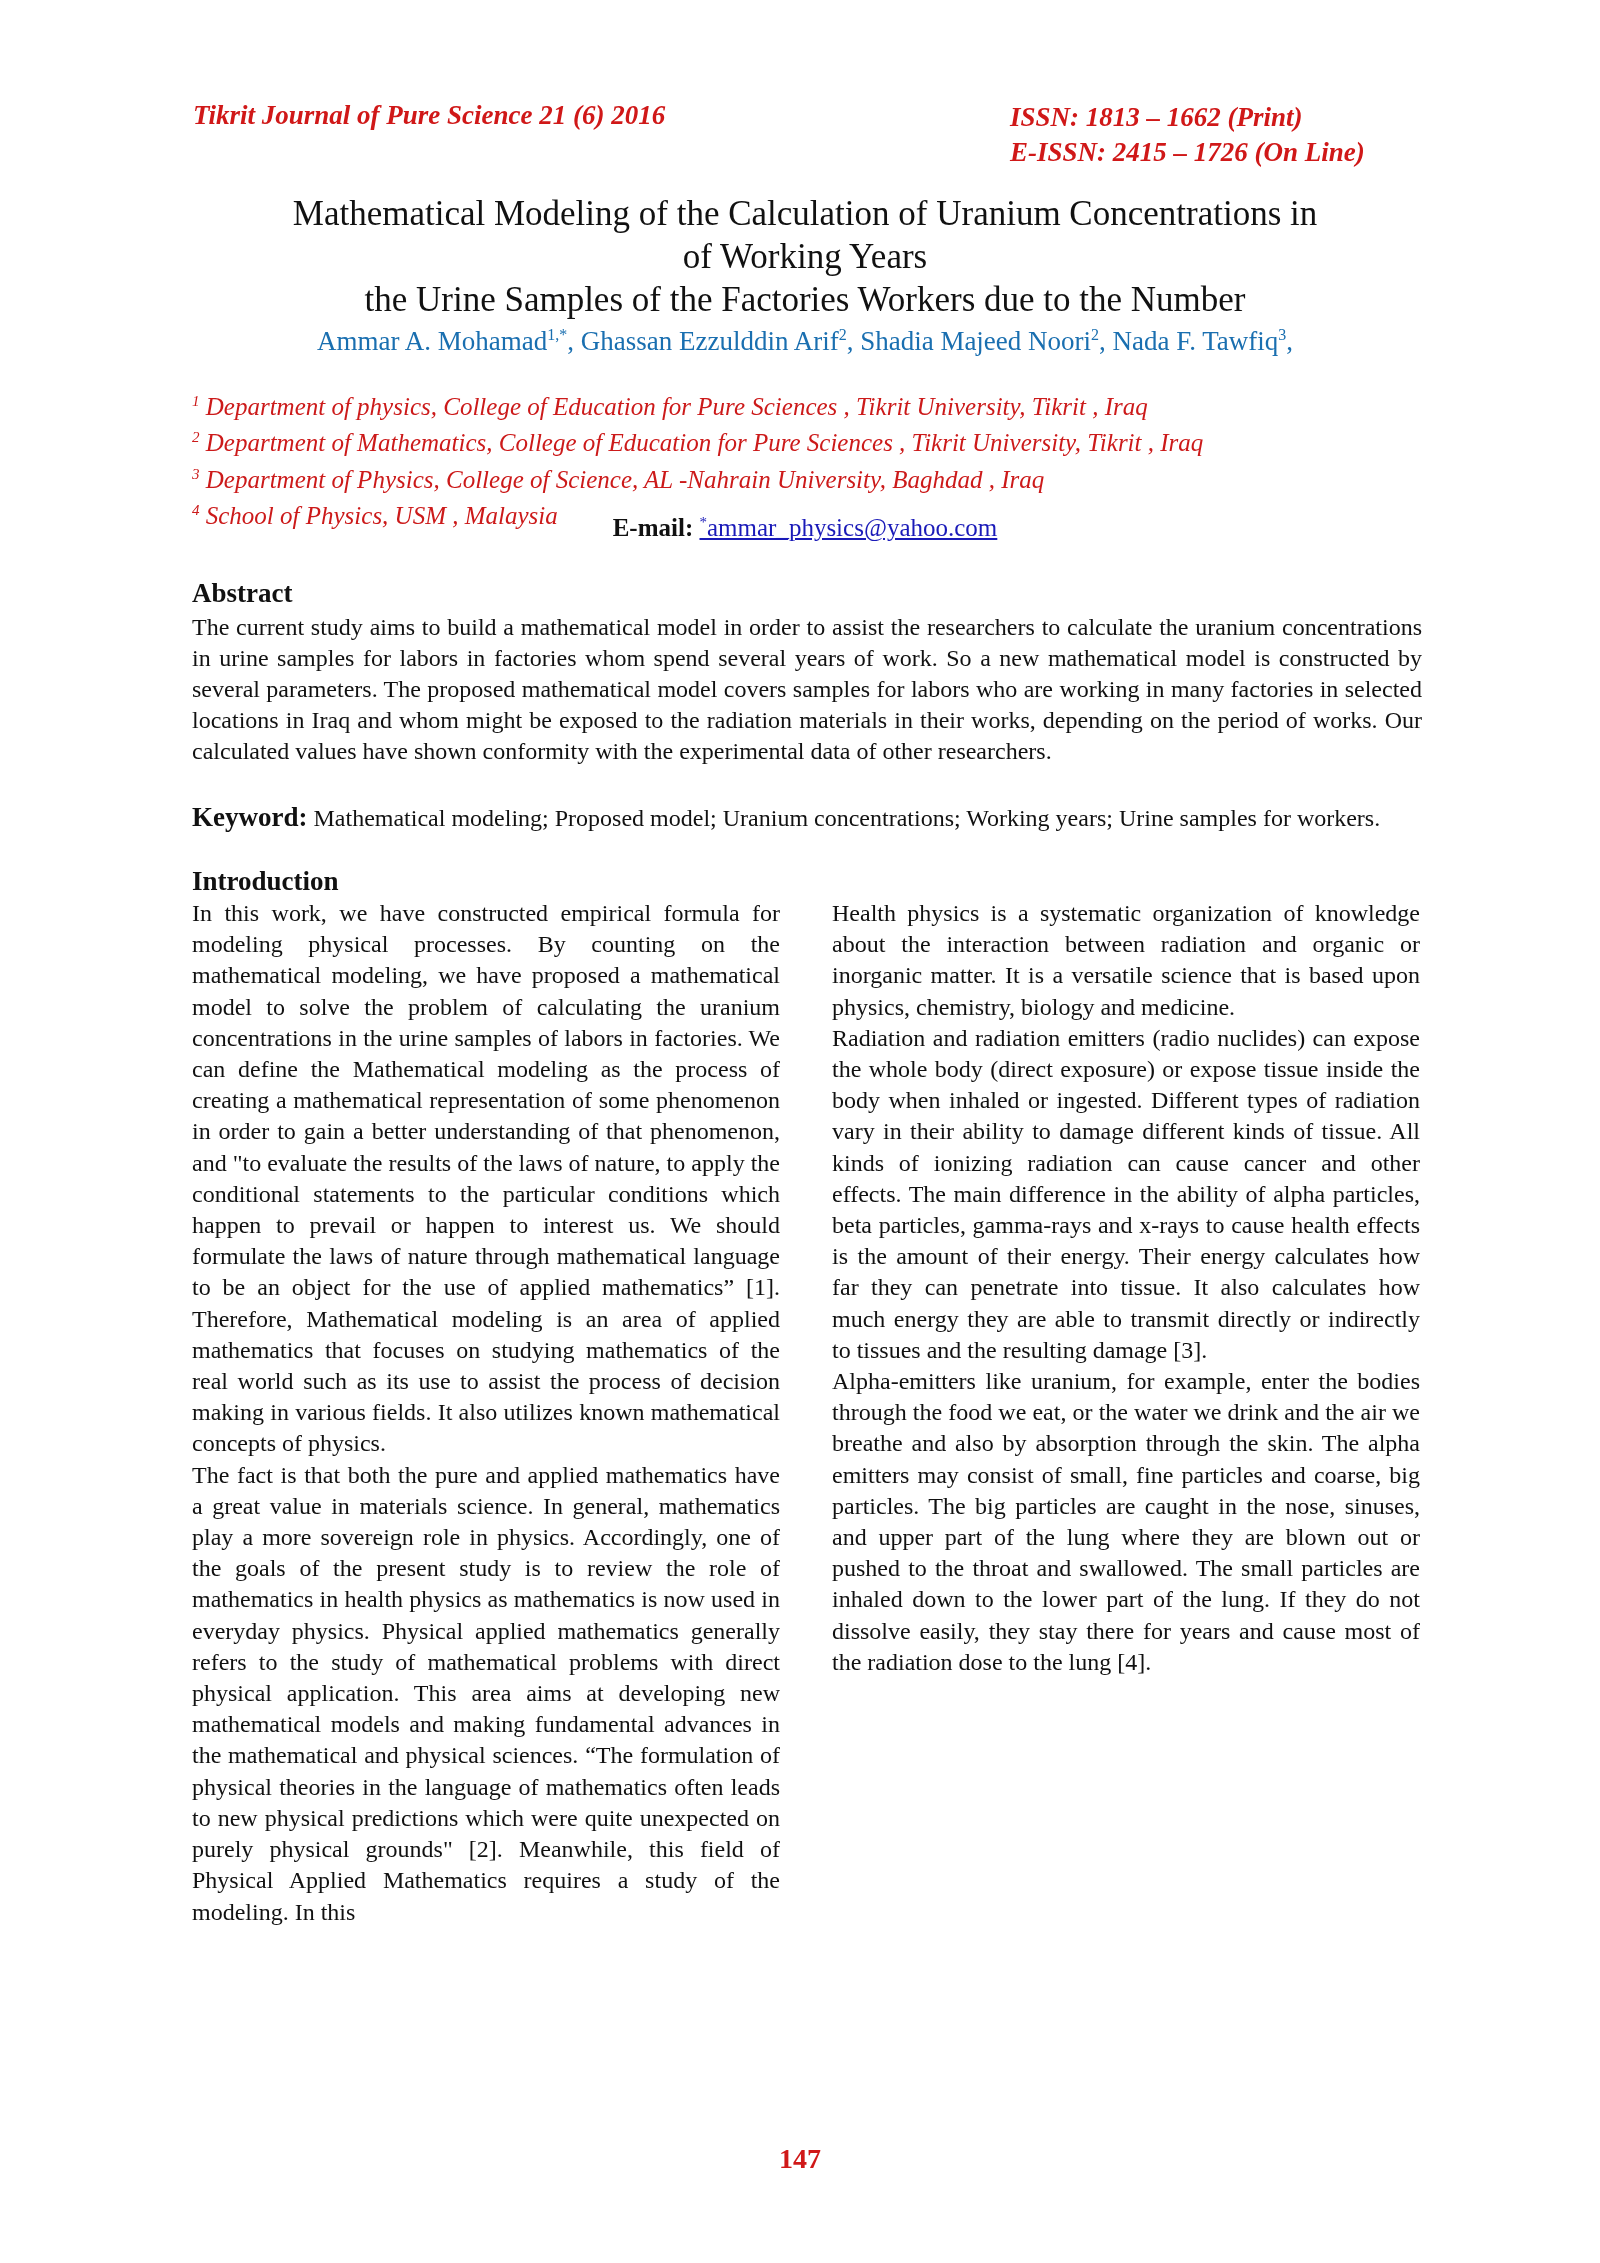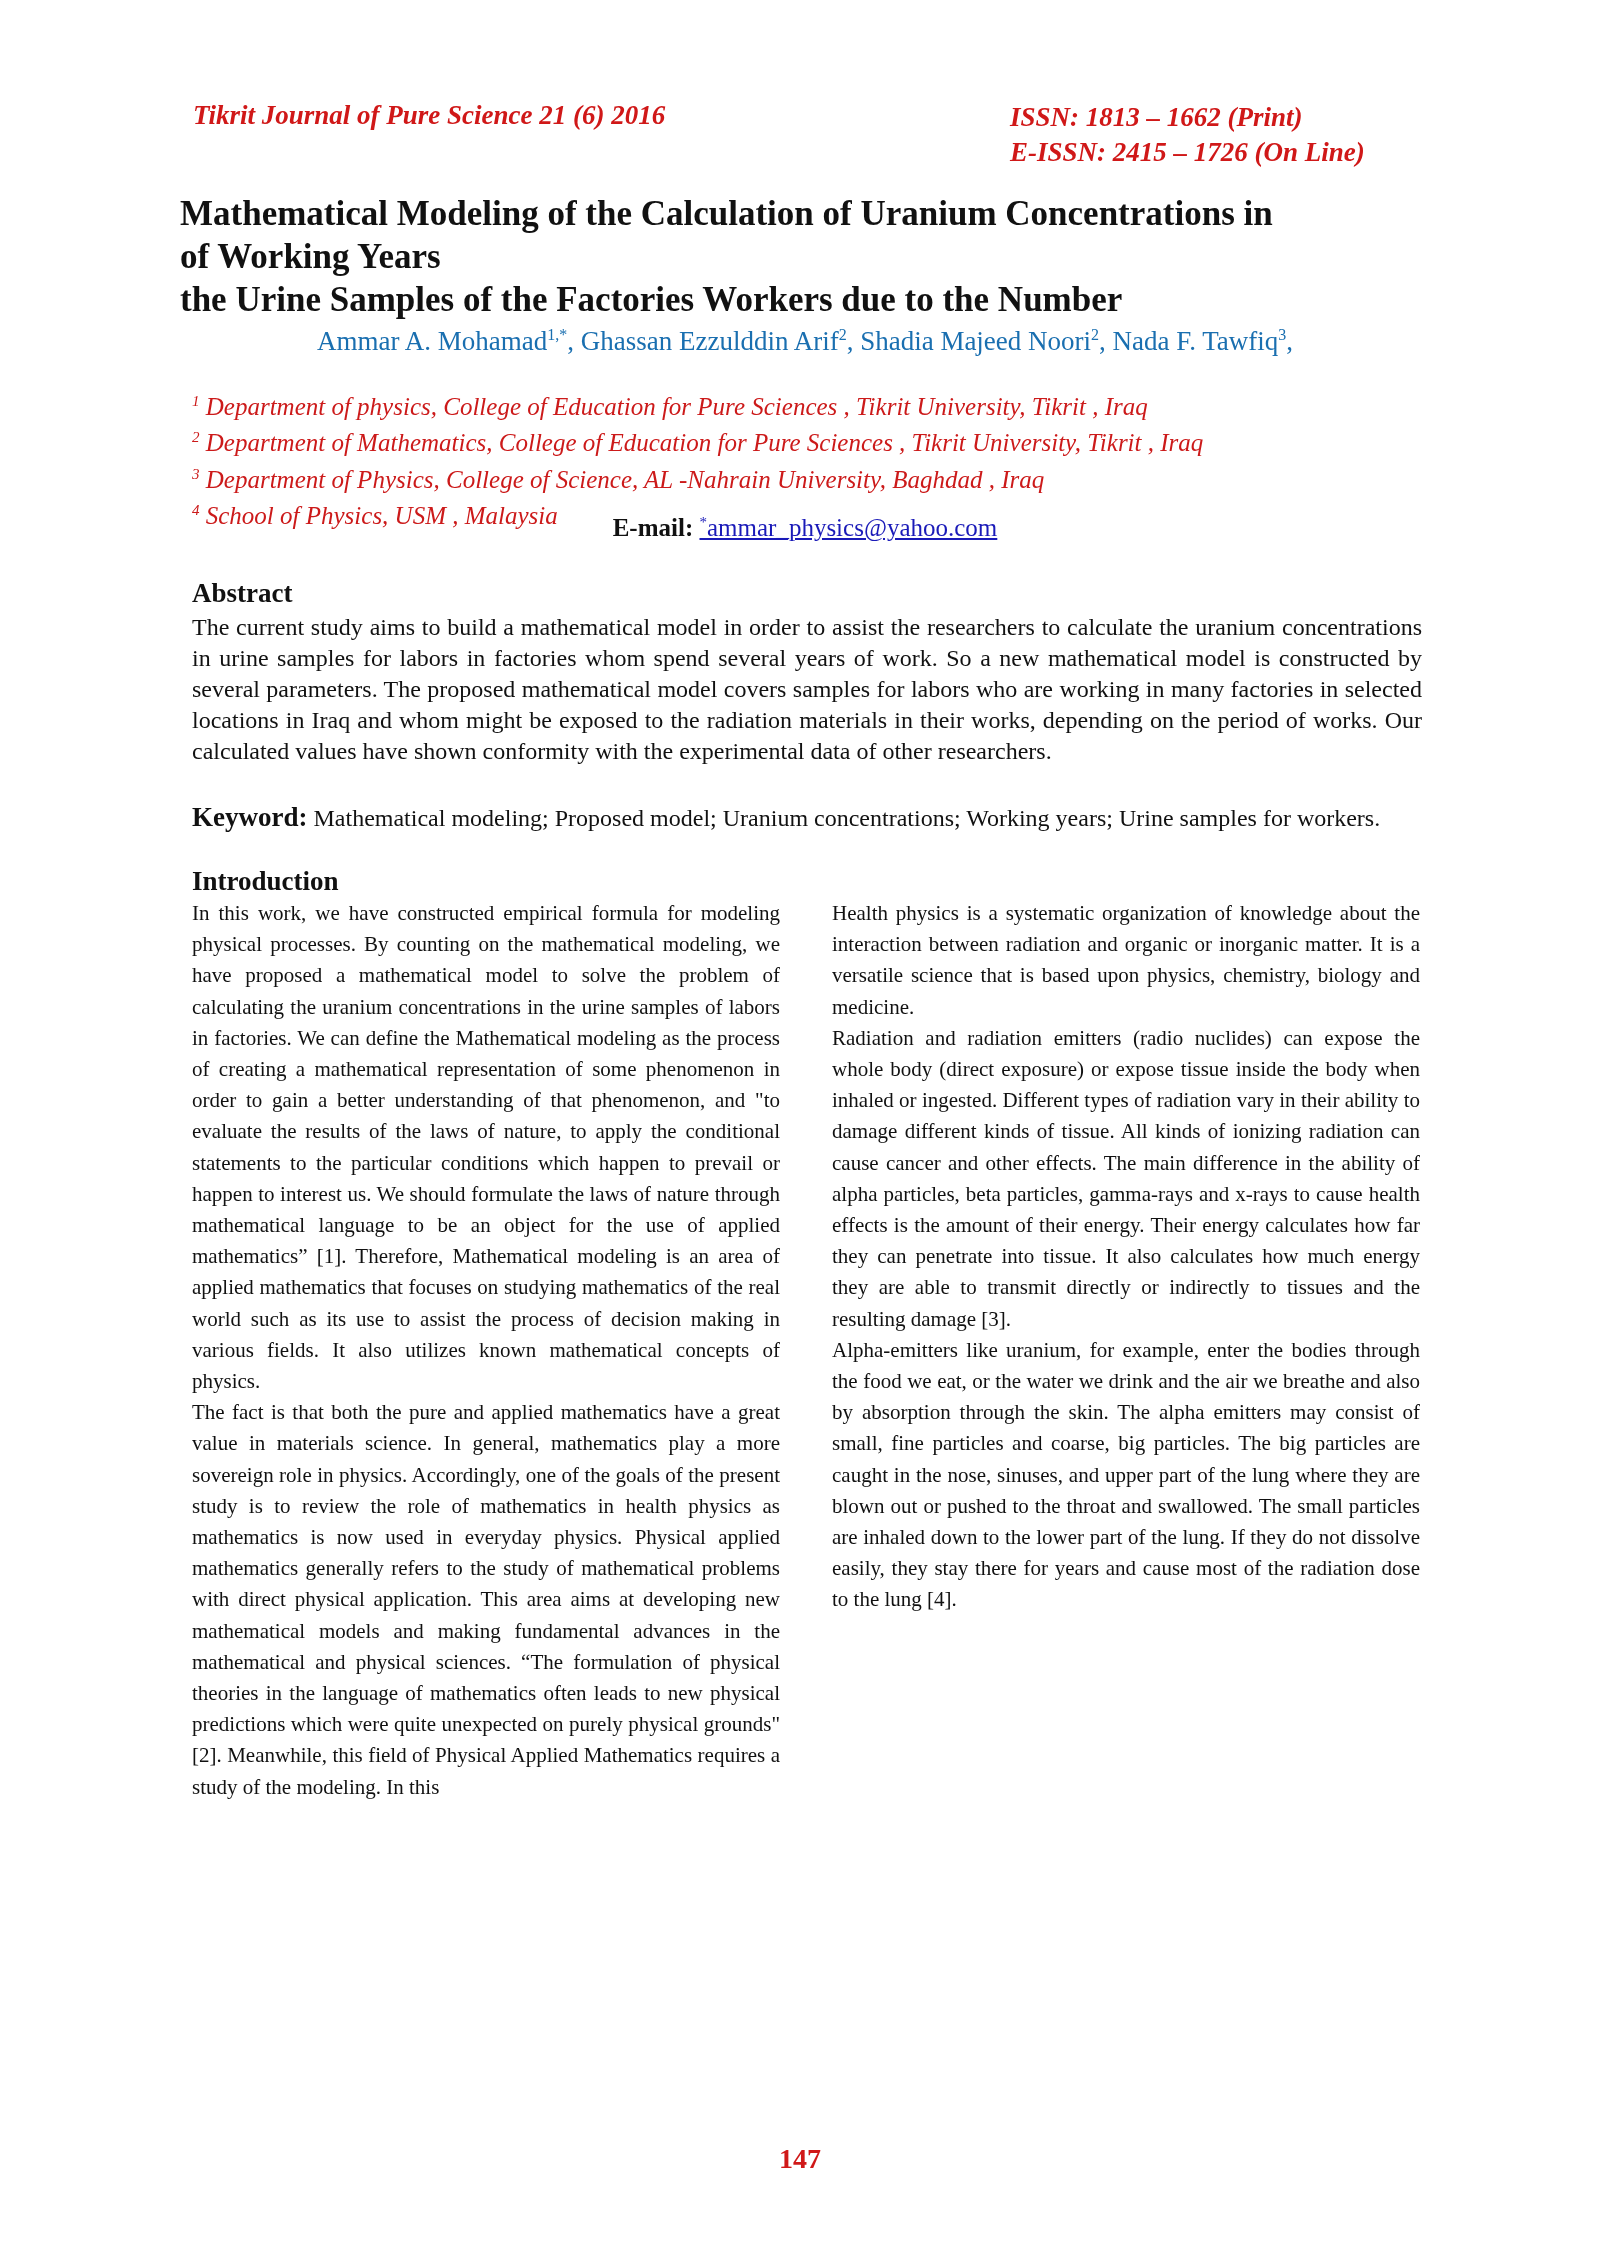--- a/index.html
+++ b/index.html
@@ -1,32 +1,32 @@
 <!DOCTYPE html>
 <html><head>
 <meta charset="utf-8">
 <style>
   html, body { margin: 0; padding: 0; background: #ffffff; }
   body { width: 1600px; height: 2263px; position: relative; overflow: hidden; font-family: "Liberation Serif", serif; color: #111; }
   .hdr-left { position: absolute; left: 193px; top: 100px; font-size: 27px; font-style: italic; font-weight: bold; color: #d01818; }
   .hdr-right { position: absolute; left: 1010px; top: 100px; font-size: 27px; font-style: italic; font-weight: bold; color: #d01818; line-height: 35px; }
-  .title { position: absolute; left: 180px; width: 1250px; top: 192px; text-align: left; font-size: 35px; font-weight: bold; line-height: 43px; color: #111; }
+  .title { position: absolute; left: 180px; width: 1250px; top: 192px; text-align: center; font-size: 35px; font-weight: normal; line-height: 43px; color: #111; }
   .authors { position: absolute; left: 180px; width: 1250px; top: 318px; text-align: center; font-size: 27px; color: #1a6fb0; line-height: 34px; }
   .authors sup { font-size: 16px; }
   .affils { position: absolute; left: 192px; top: 386px; font-size: 25px; font-style: italic; color: #cc1a1a; line-height: 31px; }
   .affils sup { font-size: 15px; }
   .email { position: absolute; left: 180px; width: 1250px; top: 514px; text-align: center; font-size: 25px; font-weight: bold; color: #111; }
   .email a { color: #1a1ab8; text-decoration: underline; font-weight: normal; }
   .email a sup { font-size: 15px; }
   .abs-h { position: absolute; left: 192px; top: 578px; font-size: 27px; font-weight: bold; }
   .abs-body { position: absolute; left: 192px; width: 1230px; top: 612px; font-size: 24px; line-height: 31px; text-align: justify; }
   .kw { position: absolute; left: 192px; width: 1230px; top: 802px; font-size: 24px; line-height: 31px; text-align: justify; }
   .kw b { font-size: 27px; }
   .intro-h { position: absolute; left: 192px; top: 866px; font-size: 27px; font-weight: bold; }
-  .col { position: absolute; top: 898px; width: 588px; font-size: 21px; line-height: 31.2px; text-align: justify; }
+  .col { position: absolute; top: 898px; width: 588px; font-size: 24px; line-height: 31.2px; text-align: justify; }
   .col p { margin: 0; }
   .col-left { left: 192px; }
   .col-right { left: 832px; }
   .page-num { position: absolute; left: 0; width: 1600px; top: 2143px; text-align: center; font-size: 28px; font-weight: bold; color: #d01818; }
 </style>
 </head>
 <body>
 
 <div class="hdr-left">Tikrit Journal of Pure Science 21 (6) 2016</div>
 <div class="hdr-right">

